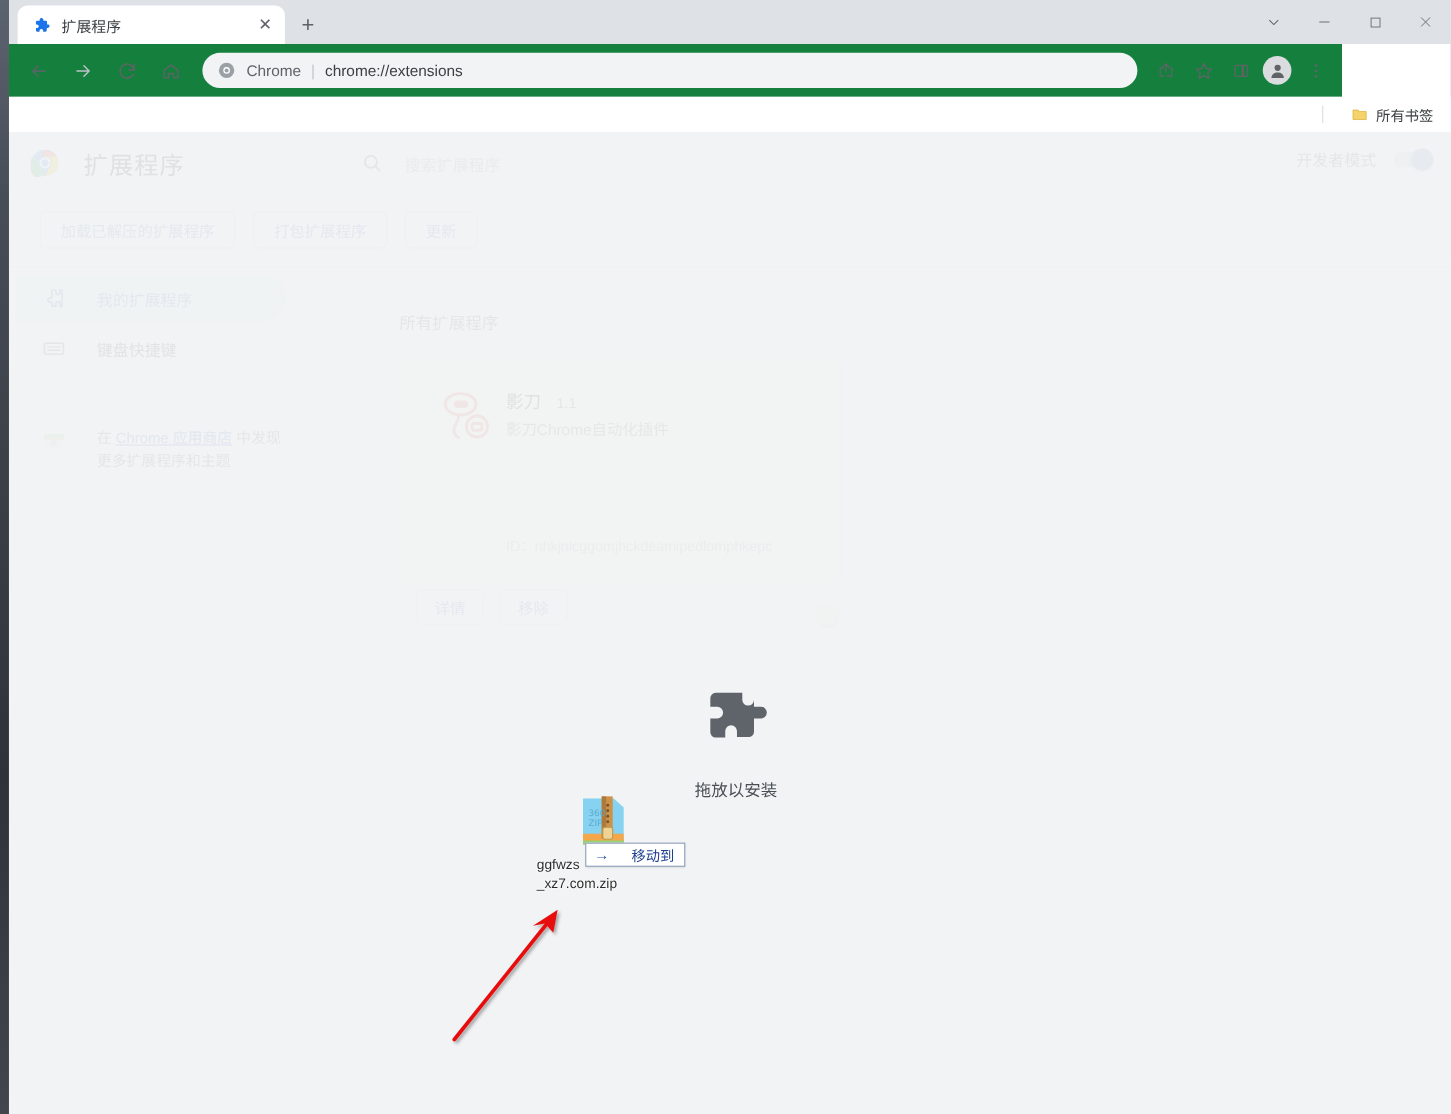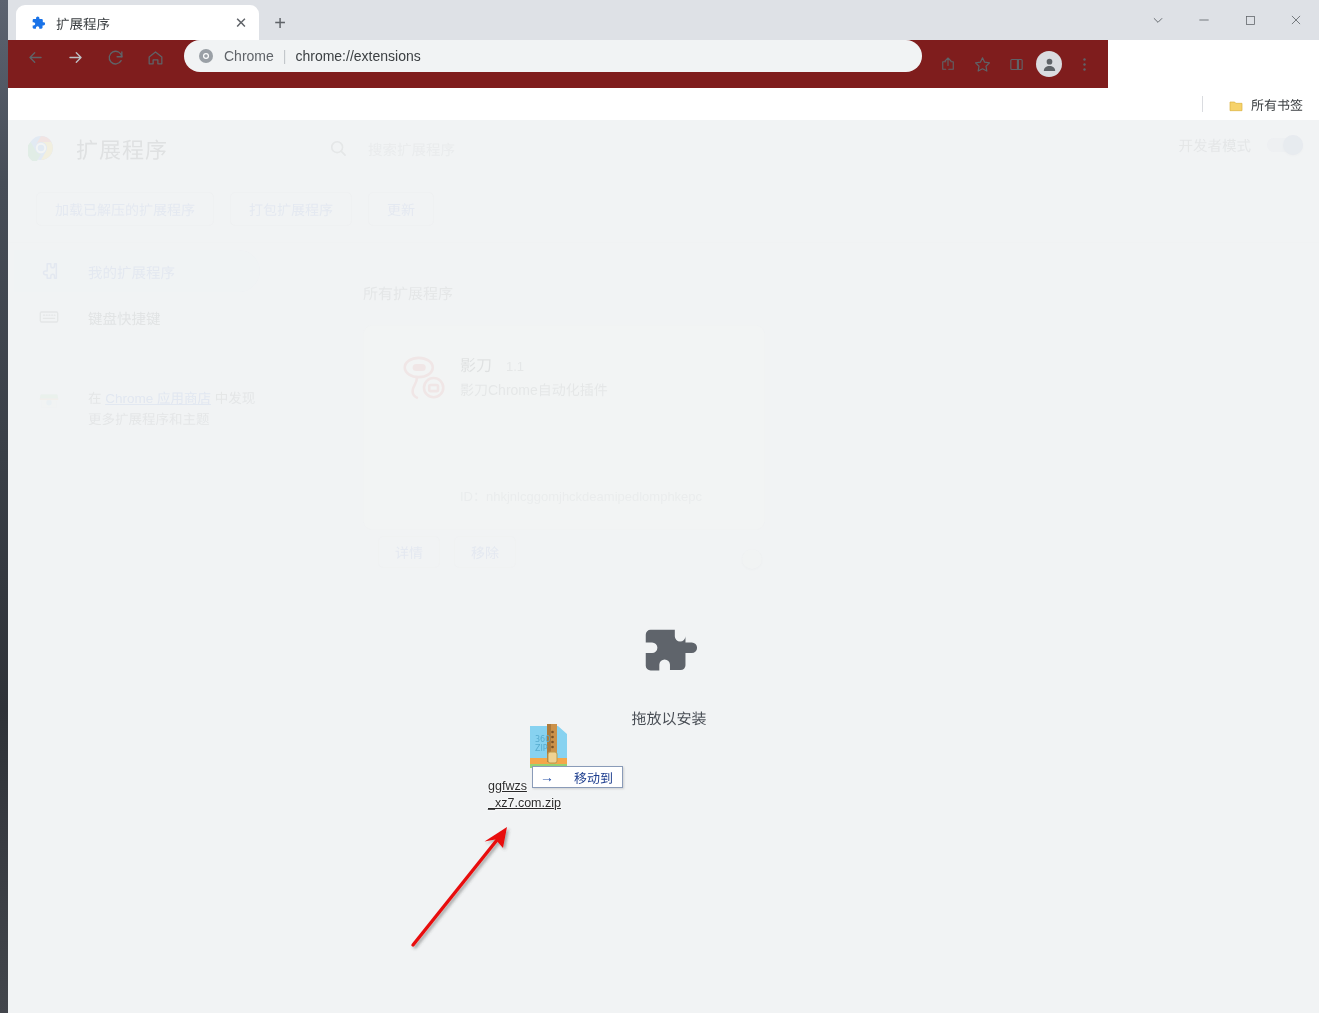--- a/index.html
+++ b/index.html
@@ -65,23 +65,23 @@
   }
   .wc {
     width: 46px; display: flex; align-items: center; justify-content: center;
     color: #5f6368;
   }
   .wc svg { display: block; }
 
   
   #toolbar {
     position: absolute; left: 0; top: 40px;
-    width: 1100px; height: 48px;
-    background: #7f1d1d;
-    display: flex; 
+    width: 1212px; height: 48px;
+    background: #15803d;
+    display: flex; align-items: center;
   }
   .nav-btn {
     width: 34px; height: 34px; margin-left: 6px;
     display: flex; align-items: center; justify-content: center;
     border-radius: 50%; color: #5f6368;
   }
   .nav-btn.first { margin-left: 10px; }
   .nav-btn.disabled { color: #bdc1c6; }
   #omnibox {
     flex: 1 1 auto;
@@ -116,21 +116,21 @@
 
   
   #bookmarks-bar {
     position: absolute; left: 0; top: 88px;
     width: 1311px; height: 32px;
     background: #ffffff;
     display: flex; align-items: center; justify-content: flex-end;
     padding-right: 10px;
   }
   #bm-divider { width: 1px; height: 16px; background: #dadce0; margin-right: 12px; }
-  #all-bookmarks { display: flex; align-items: flex-end; padding: 3px 6px; border-radius: 4px; }
+  #all-bookmarks { display: flex; align-items: center; padding: 3px 6px; border-radius: 4px; }
   .folder-icon { width: 16px; height: 16px; flex: 0 0 16px; }
   #all-bookmarks span { font-size: 13px; color: #3c4043; margin-left: 7px; }
 
   
   #page {
     position: absolute; left: 0; top: 120px;
     width: 1311px; height: 893px;
     background: #f1f3f4;
     overflow: hidden;
   }
@@ -254,21 +254,20 @@
     width: 130px;
     text-align: left;
     opacity: 0.92;
   }
   #drag-file-icon { width: 52px; height: 56px; display: block; margin: 0 auto; }
   #drag-filename {
     margin-top: 2px;
     font-size: 12.5px; color: #1a1a1a; line-height: 17px;
     text-shadow: 0 0 2px #ffffff, 0 0 2px #ffffff;
     word-break: break-all;
-    text-decoration: underline;
   }
   #drag-tooltip {
     position: absolute; left: 524px; top: 646px;
     height: 22px; padding: 0 9px 0 7px;
     background: #ffffff; border: 1px solid #8a9bb8;
     display: flex; align-items: center;
     box-shadow: 1px 1px 2px rgba(0,0,0,.15);
   }
   #drag-tooltip .tt-arrow { color: #2650a8; font-size: 14px; line-height: 1; }
   #drag-tooltip .tt-text { font-size: 13px; color: #1f3f8f; margin-left: 20px; white-space: nowrap; }

